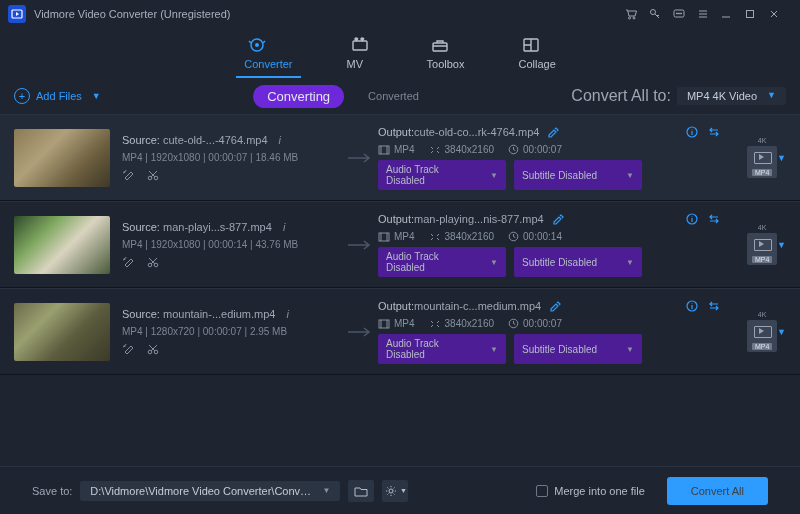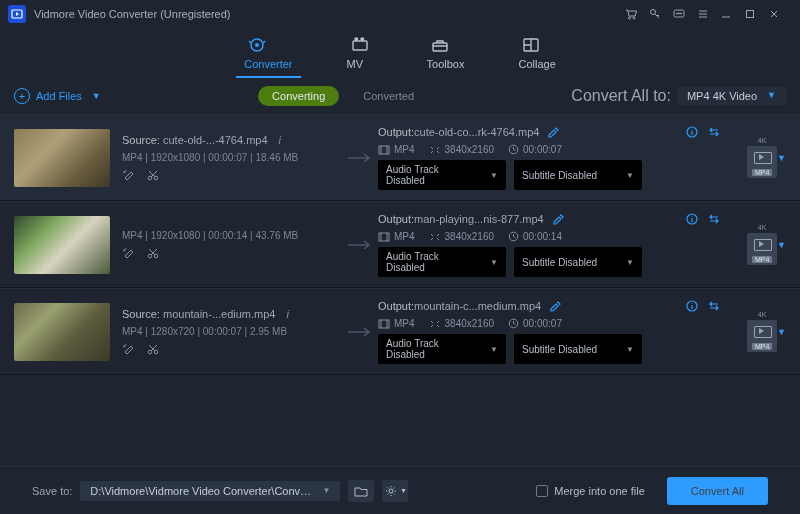--- a/index.html
+++ b/index.html
@@ -21,21 +21,21 @@
   .tab .tlabel { font-size: 11px; color: #b9c0cc; }
   .tab.active { color: #2e9bff; border-bottom: 2px solid #2e9bff; }
   .tab.active .tlabel { color: #2e9bff; }
 
   
   .toolbar { height: 36px; display: flex; align-items: center; padding: 0 14px; }
   .addfiles { display: flex; align-items: center; gap: 6px; color: #2e9bff; cursor: pointer; }
   .addfiles .plus { width: 16px; height: 16px; border: 1.5px solid #2e9bff; border-radius: 50%; display: flex; align-items: center; justify-content: center; font-size: 11px; line-height: 1; }
   .addfiles .chev { font-size: 9px; margin-left: 4px; color:#2e9bff; }
   .statuspair { display:flex; margin: 0 auto; align-items: center; }
-  .pill { background: #4d7c0f; color: #e2e6ee; padding: 4px 14px; border-radius: 12px; font-size: 11px; cursor: pointer; }
+  .pill { background: #6d28d9; color: #e2e6ee; padding: 4px 14px; border-radius: 12px; font-size: 13px; cursor: pointer; }
   .plainstatus { color: #7e8594; margin-left: 24px; cursor: pointer; font-size: 11px; }
   .convertall-label { color: #9ea6b3; font-size: 16px; margin-right: 6px; }
   .format-select { display: flex; align-items: flex-start; gap: 10px; background: #262d3a; padding: 3px 10px; border-radius: 2px; cursor: pointer; }
   .format-select span { color: #c5ccd8; font-size: 11px; }
   .format-select .chev { color: #2e9bff; font-size: 9px; }
 
   
   .list { flex: 1; overflow-y: auto; }
   .row { display: flex; align-items: center; padding: 10px 14px 10px 14px; border-top: 1px solid #2a3240; border-bottom: 1px solid #10141b; }
   .row.first { background: #232b38; justify-content: center; }
@@ -49,21 +49,21 @@
   .arrow { width: 36px; height: 20px; color:#4c5667; display:flex; align-items:center; justify-content:center; }
   .outblock { flex: 1; display: flex; flex-direction: column; gap: 5px; }
   .outhead { display:flex; align-items:center; }
   .outlabel { color:#b6bdc9; }
   .editicn { color:#2e9bff; margin-left:8px; cursor:pointer; }
   .outinfo { margin-left:auto; display:flex; gap:8px; color:#2e9bff; align-items:center; }
   .outinfo span { cursor:pointer; }
   .outspecs { display:flex; align-items:center; gap:14px; color:#8690a0; font-size:10px; }
   .outspecs .cell { display:flex; align-items:center; gap:4px; }
   .dds { display:flex; gap:8px; }
-  .dd { background:#000000; color:#b6bdc9; font-size:10px; padding:4px 8px; display:flex; align-items:center; gap:16px; border-radius:2px; cursor:pointer; width:128px; justify-content:space-between; }
+  .dd { background:#4c1d95; color:#b6bdc9; font-size:10px; padding:4px 8px; display:flex; align-items:center; gap:16px; border-radius:2px; cursor:pointer; width:128px; justify-content:space-between; }
   .dd .chev{ font-size:8px; color:#8690a0; }
   .fmtbox { width:46px; display:flex; flex-direction:column; align-items:center; gap:2px; margin-left:18px; cursor:pointer; flex-shrink:0; }
   .fmtbox .flabel { font-size:7px; color:#8690a0; }
   .fmttile { width:30px; height:32px; background:#3a4454; border-radius:2px; position:relative; display:flex; align-items:flex-end; justify-content:center; padding-bottom:2px; }
   .fmttile .ext { background:#6d7889; color:#dfe4ed; font-size:7px; padding:0 3px; border-radius:1px; }
   .fmttile::before { content:""; position:absolute; top:6px; left:7px; width:16px; height:10px; border:1.2px solid #9aa3b3; border-radius:1px; }
   .fmttile::after { content:""; position:absolute; top:8px; left:12px; width:0; height:0; border-left:5px solid #9aa3b3; border-top:3px solid transparent; border-bottom:3px solid transparent; }
   .fmtchev { color:#2e9bff; font-size:9px; margin-left:-8px; align-self:center; }
   .fmtwrap { display:flex; align-items:center; }
 
@@ -287,20 +287,25 @@
         <div class="fmttile">
             <span class="ext">MP4</span>
           </div>
       </div>
       <span class="fmtchev">▼</span>
     </div>
   </div>
     <div class="row">
     <div class="thumb" style="background:linear-gradient(135deg,#2f4a2a 0%,#7fa75f 30%,#d9d4c0 55%,#4a5a3a 100%)"></div>
     <div class="srcblock">
+      <div>
+        <span class="srclabel">Source:</span>
+        <span> man-playi...s-877.mp4</span>
+        <span class="ilabel">i</span>
+      </div>
       <div class="specline">MP4 | 1920x1080 | 00:00:14 | 43.76 MB</div>
       <div class="iconrow">
         <span class="iconbtn">
             <svg width="14" height="12" viewBox="0 0 14 12" stroke="#8690a0" fill="none" stroke-width="1">
               <path d="M3 9l6-6 2 2-6 6zM2 2l1 2M4 1l-.5 1.5M1 4l1.5-.5"></path>
             </svg>
           </span>
         <span class="iconbtn">
             <svg width="14" height="12" viewBox="0 0 14 12" stroke="#8690a0" fill="none" stroke-width="1">
               <circle cx="4" cy="9" r="1.8"></circle>

